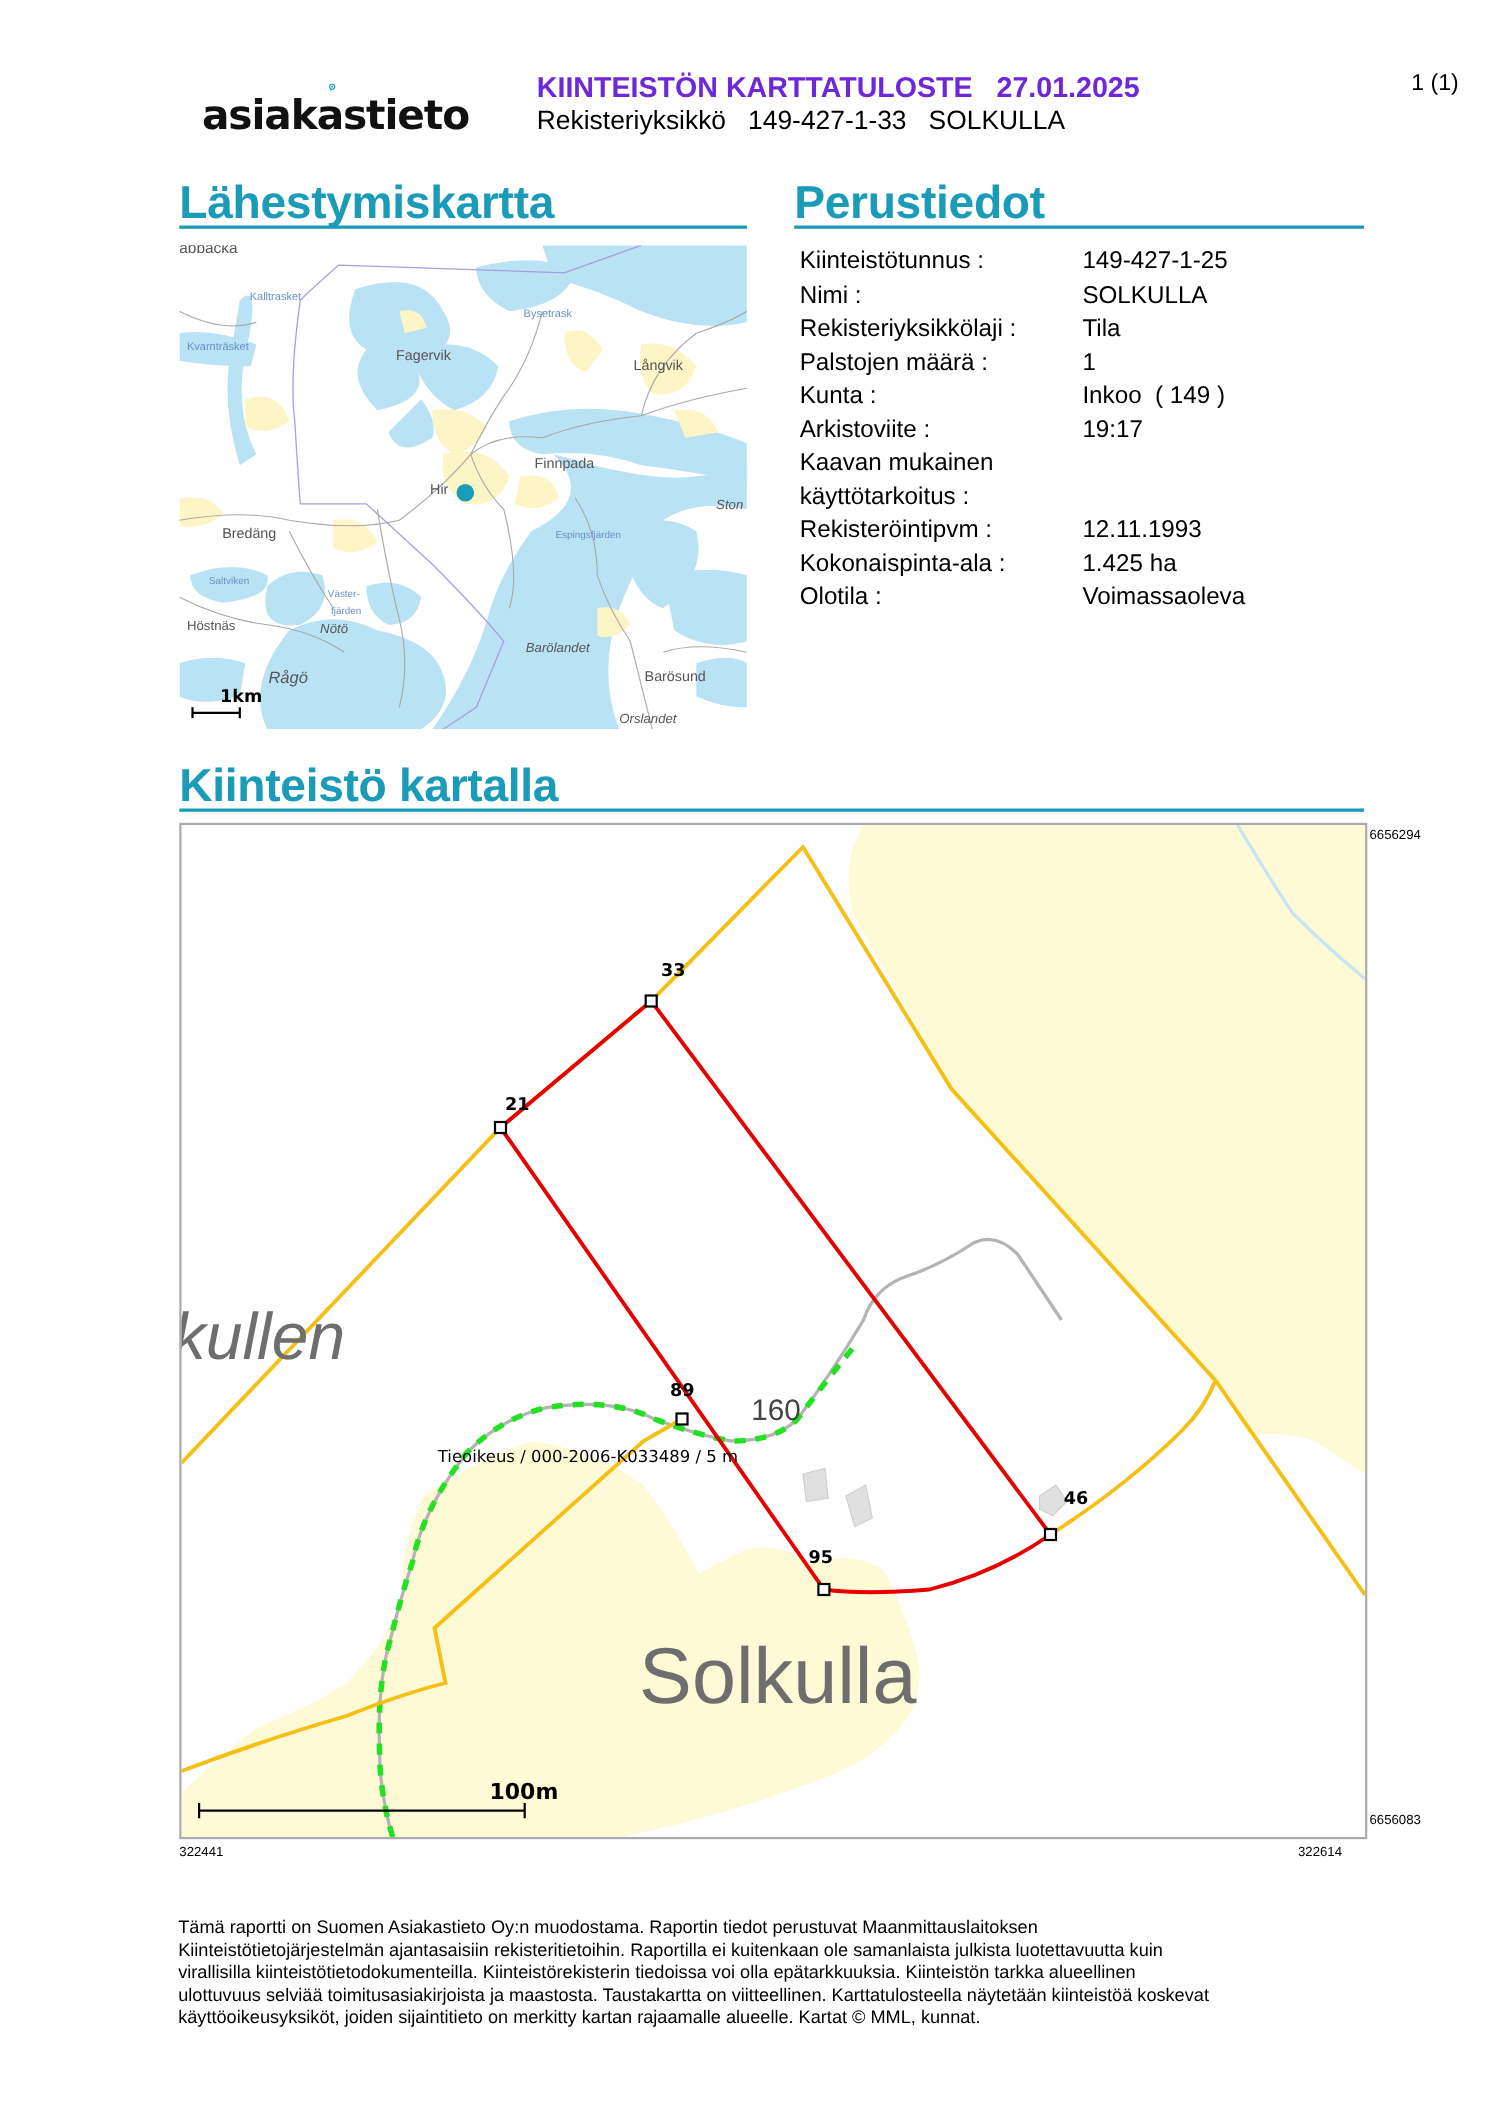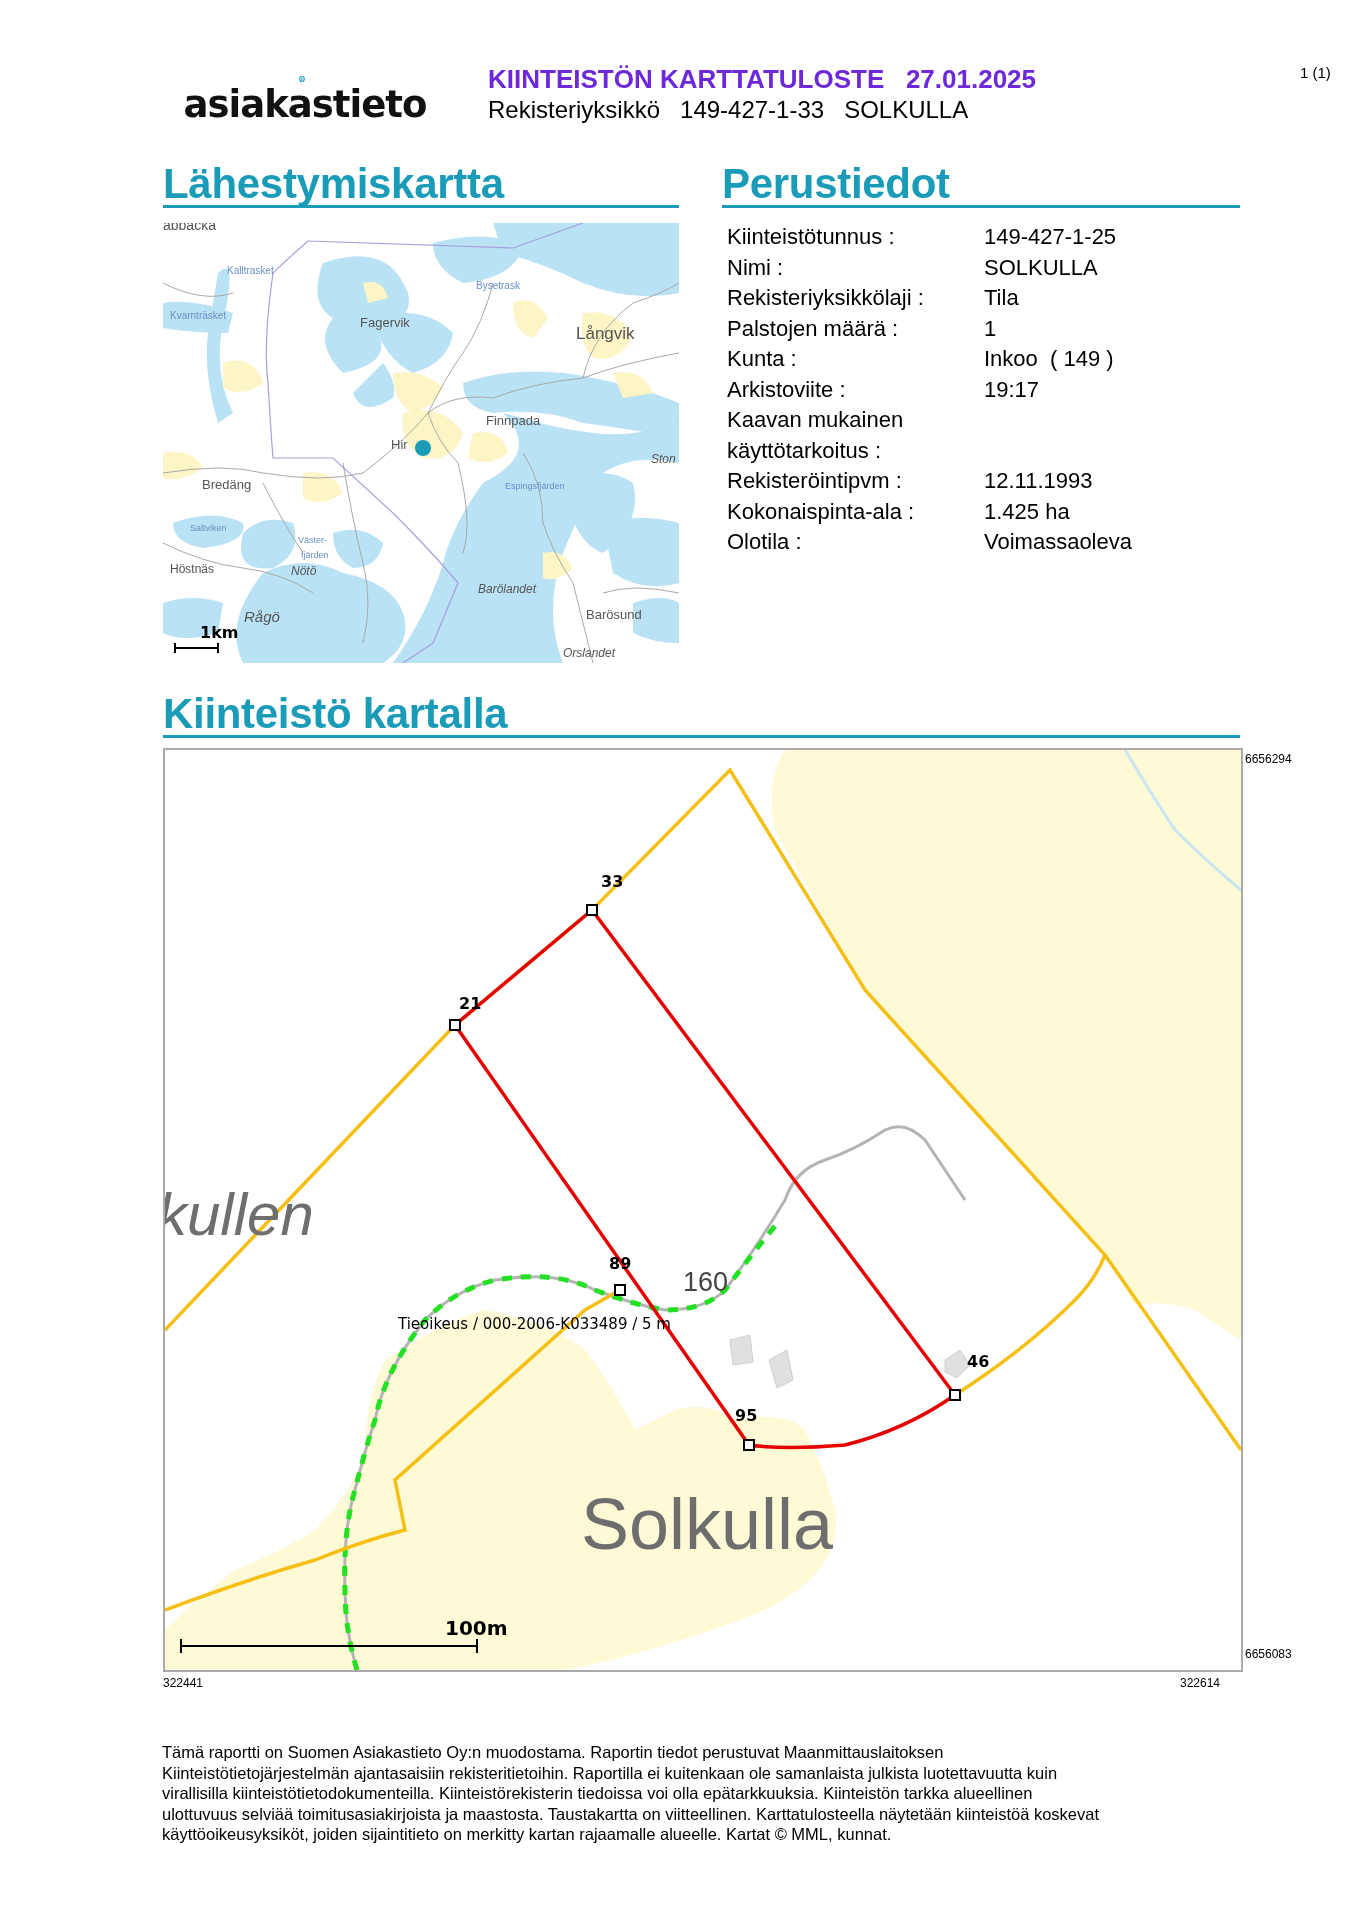--- a/index.html
+++ b/index.html
@@ -2,21 +2,21 @@
 <html><head>
 <meta charset="utf-8">
 <style>
   html, body { margin:0; padding:0; background:#fff; }
   body { width:1358px; height:1920px; position:relative; font-family:"Liberation Sans", sans-serif; color:#000; overflow:hidden; }
   .abs { position:absolute; }
   .logo { left:162px; top:76px; width:280px; height:50px; display:flex; align-items:center;flex-direction:column; }
   .logo-text { font-family:"DejaVu Sans", sans-serif; font-size:37px; font-weight:bold; letter-spacing:-1px; color:#111; margin-left:6px; }
   .hdr-title { left:488px; top:64px; font-size:26px; font-weight:bold; color:#6d28d9; white-space:pre; }
   .hdr-sub { left:488px; top:96px; font-size:24px; color:#000; white-space:pre; }
-  .page-no { left:1283px; top:64px; font-size:15px;margin-left:17px; }
+  .page-no { left:1283px; top:64px; font-size:21px; }
   .section-title { font-size:42px; font-weight:bold; color:#1a9bb8; letter-spacing:-0.3px; }
   .rule { height:3px; background:#1a9bb8; }
   .info-row { display:flex; font-size:22px; line-height:30.5px; }
   .info-label { width:257px; white-space:pre; }
   .info-val { white-space:pre; }
   .map-frame { border:2px solid #aaa; box-sizing:border-box; overflow:hidden; background:#fff; }
   .coord { font-size:12px; color:#000; }
   .footer { left:162px; top:1742px; width:1100px; font-size:16.5px; line-height:20.6px; color:#000; }
   .footer div { white-space:nowrap; }
 </style>
@@ -95,21 +95,21 @@
 
     <circle cx="260" cy="225" r="8" fill="#1a9bb8"></circle>
 
     <path d="M12 425 L55 425 M12 420 L12 430 M55 420 L55 430" stroke="#000" stroke-width="2"></path>
   </svg>
   <div class="abs" style="left:0;top:-6px;font-size:14px;color:#555;">abbacka</div>
   <div class="abs" style="left:52px;top:42px;font-size:10px;color:#6a8fc8;padding-left:12px;">Kalltrasket</div>
   <div class="abs" style="left:277px;top:57px;font-size:10px;color:#6a8fc8;margin-left:36px;">Bysetrask</div>
   <div class="abs" style="left:7px;top:87px;font-size:10px;color:#6a8fc8;">Kvarnträsket</div>
   <div class="abs" style="left:197px;top:92px;font-size:13px;color:#555;">Fagervik</div>
-  <div class="abs" style="left:413px;top:101px;font-size:17px;color:#555;">Långvik</div>
+  <div class="abs" style="left:413px;top:101px;font-size:13px;color:#555;">Långvik</div>
   <div class="abs" style="left:323px;top:190px;font-size:13px;color:#555;">Finnpada</div>
   <div class="abs" style="left:228px;top:214px;font-size:13px;color:#555;">Hir</div>
   <div class="abs" style="left:488px;top:229px;font-size:12px;color:#555;font-style:italic;">Ston</div>
   <div class="abs" style="left:39px;top:254px;font-size:13px;color:#555;">Bredäng</div>
   <div class="abs" style="left:342px;top:258px;font-size:9px;color:#6a8fc8;">Espingsfjärden</div>
   <div class="abs" style="left:27px;top:300px;font-size:9px;color:#6a8fc8;">Saltviken</div>
   <div class="abs" style="left:135px;top:312px;font-size:9px;color:#6a8fc8;">Väster-</div>
   <div class="abs" style="left:138px;top:327px;font-size:9px;color:#6a8fc8;">fjärden</div>
   <div class="abs" style="left:7px;top:339px;font-size:12px;color:#555;">Höstnäs</div>
   <div class="abs" style="left:128px;top:341px;font-size:12px;color:#555;font-style:italic;">Nötö</div>

